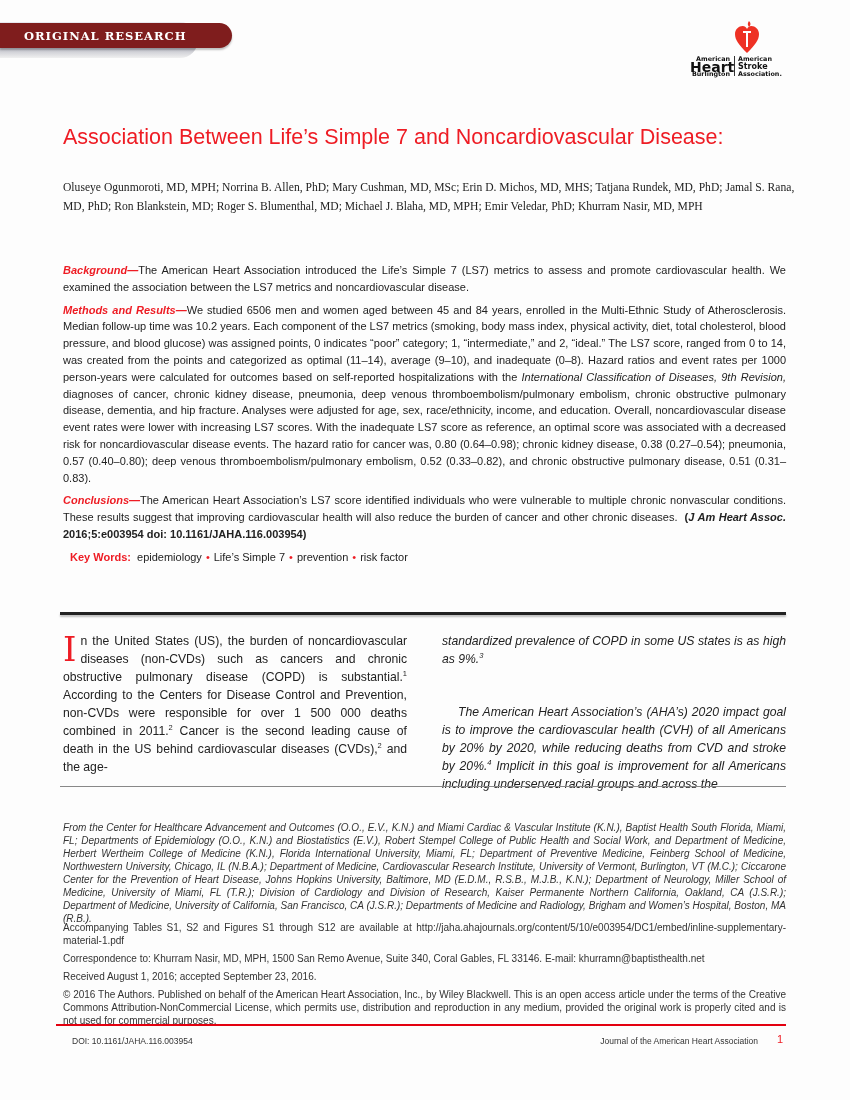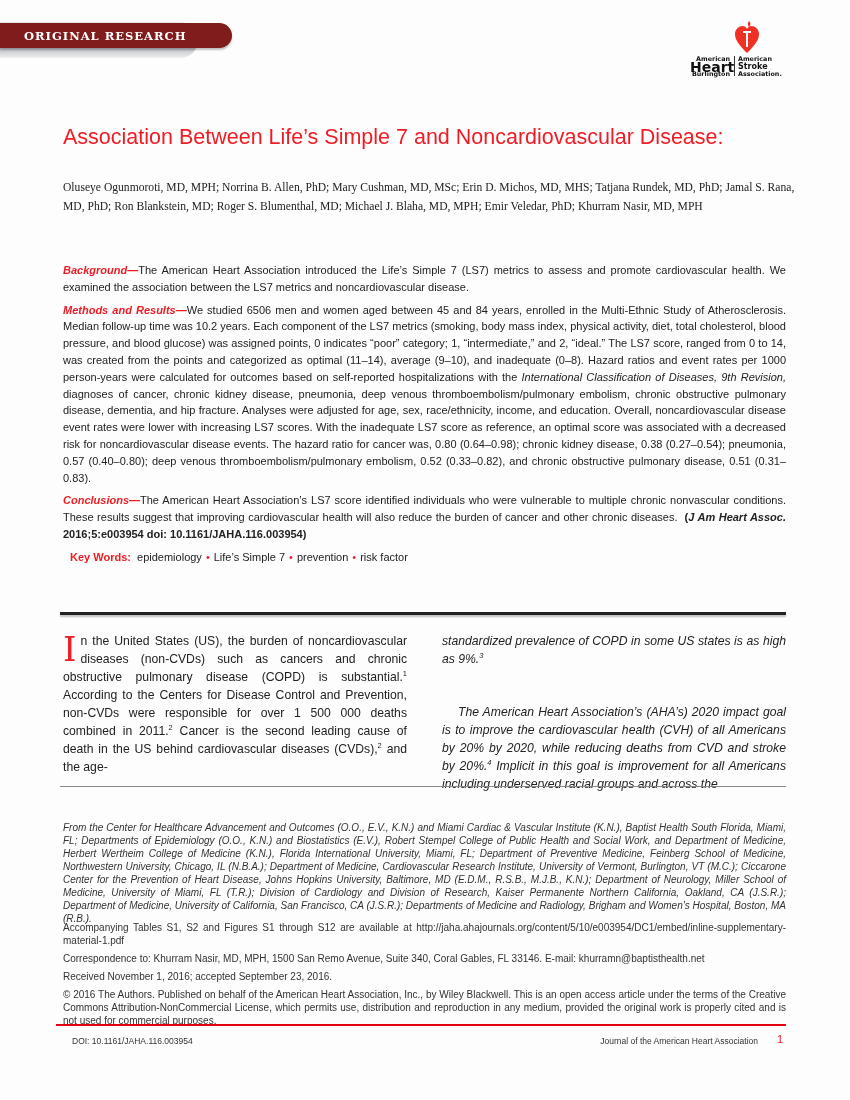--- a/index.html
+++ b/index.html
@@ -125,19 +125,19 @@
   <p class="indent"><span>The American Heart Association’s (AHA’s) 2020 impact goal is to improve the cardiovascular health (CVH) of all Americans by 20% by 2020, while reducing deaths from CVD and stroke by 20%.</span><sup>4</sup><span> Implicit in this goal is improvement for all Americans including underserved racial groups and across the</span></p>
 </div>
 
 <div class="div-thin"></div>
 
 <div class="foot aff">From the Center for Healthcare Advancement and Outcomes (O.O., E.V., K.N.) and Miami Cardiac &amp; Vascular Institute (K.N.), Baptist Health South Florida, Miami, FL; Departments of Epidemiology (O.O., K.N.) and Biostatistics (E.V.), Robert Stempel College of Public Health and Social Work, and Department of Medicine, Herbert Wertheim College of Medicine (K.N.), Florida International University, Miami, FL; Department of Preventive Medicine, Feinberg School of Medicine, Northwestern University, Chicago, IL (N.B.A.); Department of Medicine, Cardiovascular Research Institute, University of Vermont, Burlington, VT (M.C.); Ciccarone Center for the Prevention of Heart Disease, Johns Hopkins University, Baltimore, MD (E.D.M., R.S.B., M.J.B., K.N.); Department of Neurology, Miller School of Medicine, University of Miami, FL (T.R.); Division of Cardiology and Division of Research, Kaiser Permanente Northern California, Oakland, CA (J.S.R.); Department of Medicine, University of California, San Francisco, CA (J.S.R.); Departments of Medicine and Radiology, Brigham and Women’s Hospital, Boston, MA (R.B.).</div>
 <div class="foot supp">Accompanying Tables S1, S2 and Figures S1 through S12 are available at http://jaha.ahajournals.org/content/5/10/e003954/DC1/embed/inline-supplementary-material-1.pdf</div>
 <div class="foot corr">
   <span class="bold">Correspondence to:</span><span> Khurram Nasir, MD, MPH, 1500 San Remo Avenue, Suite 340, Coral Gables, FL 33146. E-mail: khurramn@baptisthealth.net</span>
 </div>
-<div class="foot recv">Received November 1, 2016; accepted September 23, 2016.</div>
+<div class="foot recv">Received August 1, 2016; accepted September 23, 2016.</div>
 <div class="foot copy">© 2016 The Authors. Published on behalf of the American Heart Association, Inc., by Wiley Blackwell. This is an open access article under the terms of the Creative Commons Attribution-NonCommercial License, which permits use, distribution and reproduction in any medium, provided the original work is properly cited and is not used for commercial purposes.</div>
 
 <div class="div-red"></div>
 <div class="footer-doi">DOI: 10.1161/JAHA.116.003954</div>
 <div class="footer-journal">Journal of the American Heart Association</div>
 <div class="footer-page">1</div>
 
 </body></html>

